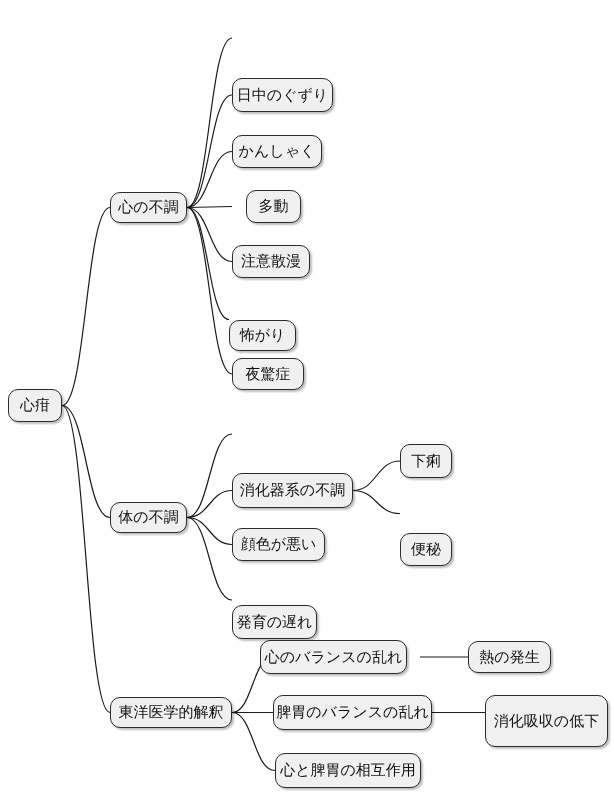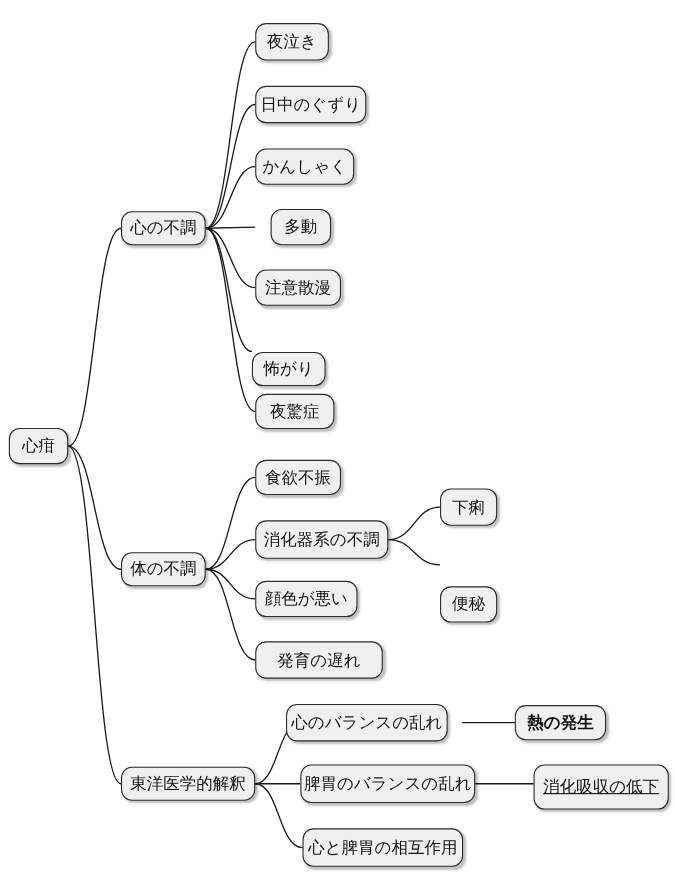--- a/index.html
+++ b/index.html
@@ -61,33 +61,31 @@
       <path d="M353,490.5 C376.5,490.5 376.5,513.5 400,513.5" fill="none" stroke="#1a1a1a" stroke-width="1.2"></path>
       <path d="M232,712.5 C252.5,712.5 252.5,657 273,657" fill="none" stroke="#1a1a1a" stroke-width="1.2"></path>
       <path d="M232,712.5 L273,712.5" fill="none" stroke="#1a1a1a" stroke-width="1.2"></path>
       <path d="M232,712.5 C253.5,712.5 253.5,770.5 275,770.5" fill="none" stroke="#1a1a1a" stroke-width="1.2"></path>
       <path d="M420,657 L468,657" fill="none" stroke="#1a1a1a" stroke-width="1.2"></path>
       <path d="M432,712.5 L485,712.5" fill="none" stroke="#1a1a1a" stroke-width="1.2"></path>
     </svg>
 
 <div class="node" style="left: 8px; top: 389px; width: 54px; height: 33px;">心疳</div>
     <div class="node" style="left: 110px; top: 192px; width: 77px; height: 31px;">心の不調</div>
-    <div class="node" style="left: 232px; top: 21px; width: 67px; height: 34px;">夜泣き</div>
     <div class="node" style="left: 232px; top: 78px; width: 101px; height: 34px;">日中のぐずり</div>
     <div class="node" style="left: 232px; top: 135px; width: 90px; height: 33px;">かんしゃく</div>
     <div class="node" style="left: 232px; top: 190px; width: 55px; height: 33px; margin-left: 14px;">多動</div>
     <div class="node" style="left: 232px; top: 245px; width: 78px; height: 33px;">注意散漫</div>
     <div class="node" style="left: 229px; top: 304px; width: 67px; height: 31px; margin-top: 16px;">怖がり</div>
     <div class="node" style="left: 232px; top: 358px; width: 72px; height: 32px;">夜驚症</div>
     <div class="node" style="left: 110px; top: 502px; width: 77px; height: 31px;">体の不調</div>
-    <div class="node" style="left: 232px; top: 418px; width: 78px; height: 32px;">食欲不振</div>
     <div class="node" style="left: 232px; top: 473px; width: 121px; height: 35px;">消化器系の不調</div>
     <div class="node" style="left: 400px; top: 444px; width: 52px; height: 34px;">下痢</div>
     <div class="node" style="left: 400px; top: 497px; width: 52px; height: 33px; margin-top: 36px;">便秘</div>
     <div class="node" style="left: 232px; top: 528px; width: 93px; height: 33px;">顔色が悪い</div>
-    <div class="node" style="left: 232px; top: 583px; width: 116px; height: 34px;">発育の遅れ</div>
+    <div class="node" style="left: 232px; top: 605px; width: 85px; height: 34px;">発育の遅れ</div>
     <div class="node" style="left: 110px; top: 697px; width: 122px; height: 31px;">東洋医学的解釈</div>
     <div class="node" style="left: 260px; top: 640px; width: 147px; height: 34px;">心のバランスの乱れ</div>
-    <div class="node" style="left: 468px; top: 641px; width: 83px; height: 32px; font-weight: bold;">熱の発生</div>
+    <div class="node" style="left: 468px; top: 641px; width: 83px; height: 32px;">熱の発生</div>
     <div class="node" style="left: 273px; top: 695px; width: 159px; height: 35px;">脾胃のバランスの乱れ</div>
-    <div class="node" style="left: 485px; top: 695px; width: 123px; height: 41px; text-decoration: underline;">消化吸収の低下</div>
+    <div class="node" style="left: 485px; top: 695px; width: 123px; height: 52px;">消化吸収の低下</div>
     <div class="node" style="left: 275px; top: 753px; width: 146px; height: 35px;">心と脾胃の相互作用</div>
   </div>
 
 </body></html>

